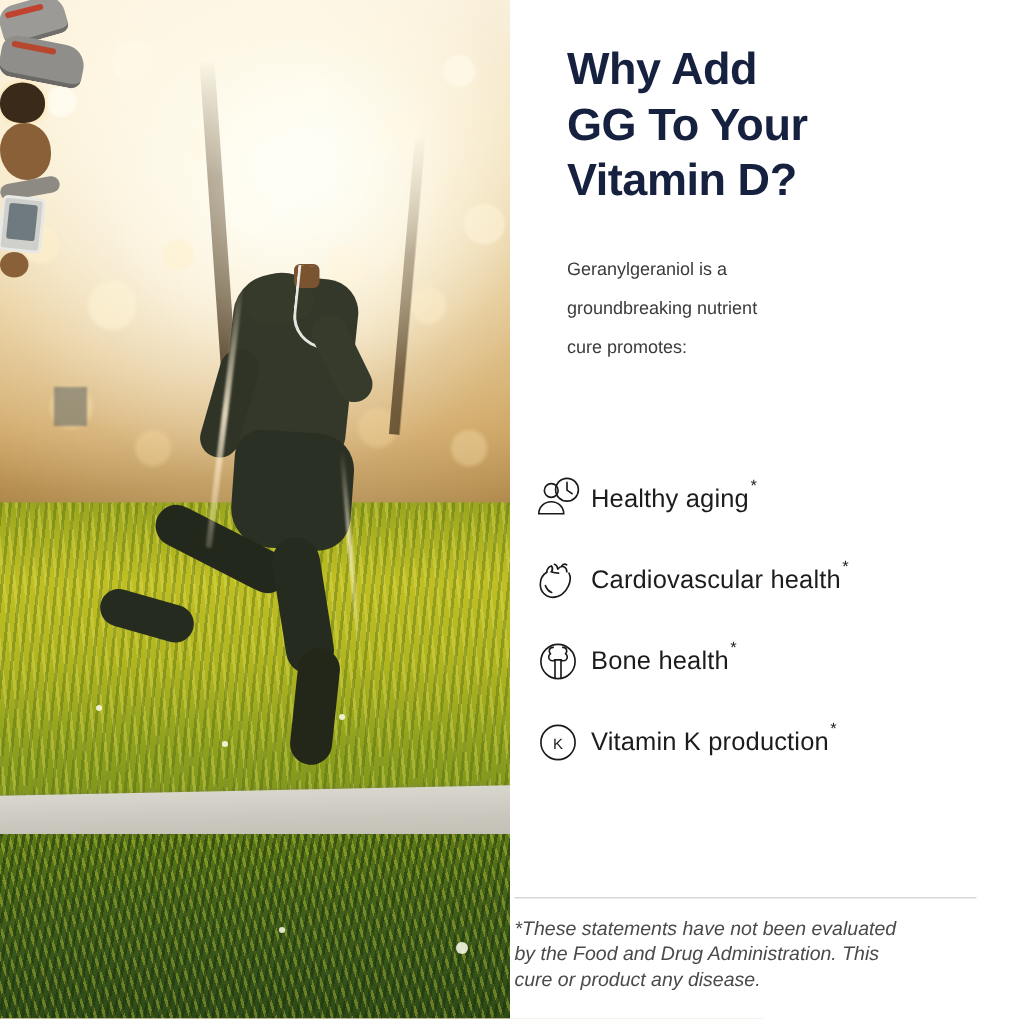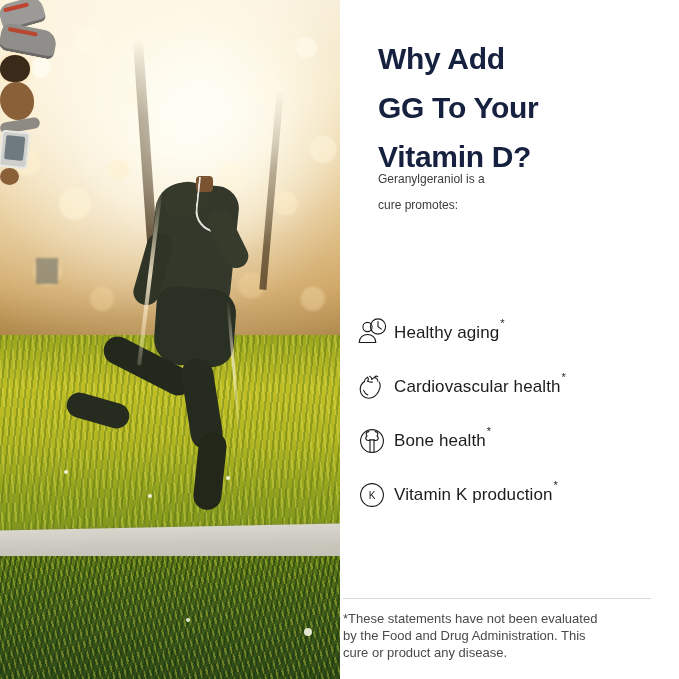--- a/index.html
+++ b/index.html
@@ -292,21 +292,21 @@
     left: 38px;
     top: 28px;
     width: 270px;
     margin: 0;
     font-size: 30px;
     line-height: 37px;
     font-weight: 700;
     letter-spacing: -0.3px;
     color: #16213f;
   }
-  .headline .ln { display: block; margin-top: 12px; }
+  .headline .ln { display: block; }
   .subhead {
     position: absolute;
     left: 38px;
     top: 166px;
     width: 275px;
     margin: 0;
     font-size: 12px;
     line-height: 26px;
     font-weight: 400;
     color: #3b3b3b;
@@ -354,21 +354,21 @@
     position: absolute;
     left: 3px;
     top: 598px;
     width: 308px;
     border-top: 1px solid #d8d8d8;
     padding: 11px 0 0 0;
     font-size: 13px;
     line-height: 17px;
     color: #4a4a4a;
   }
-  .disclaimer .ln { display: block; }
+  .disclaimer .ln { display: block; font-style: italic; }
 </style>
 </head>
 <body>
 
 <div class="poster">
 
   <div class="photo">
     <div class="sky"></div>
     <div class="bokeh"></div>
     <div class="trunk"></div>
@@ -412,20 +412,21 @@
   <div class="panel">
 
     <h1 class="headline">
       <span class="ln">Why Add</span>
       <span class="ln">GG To Your</span>
       <span class="ln">Vitamin D?</span>
     </h1>
 
     <p class="subhead">
       <span class="ln">Geranylgeraniol is a</span>
+      <span class="ln">groundbreaking nutrient</span>
       <span class="ln">cure promotes:</span>
     </p>
 
     <ul class="benefits">
 
       <li class="benefit">
         <span class="bicon">
           <svg width="34" height="34" viewBox="0 0 34 34" fill="none" stroke="currentColor" stroke-width="1.1">
             <circle cx="12.5" cy="11" r="4.6"></circle>
             <path d="M4.2 26.5c0-4.8 3.8-8 8.3-8s8.3 3.2 8.3 8z"></path>

